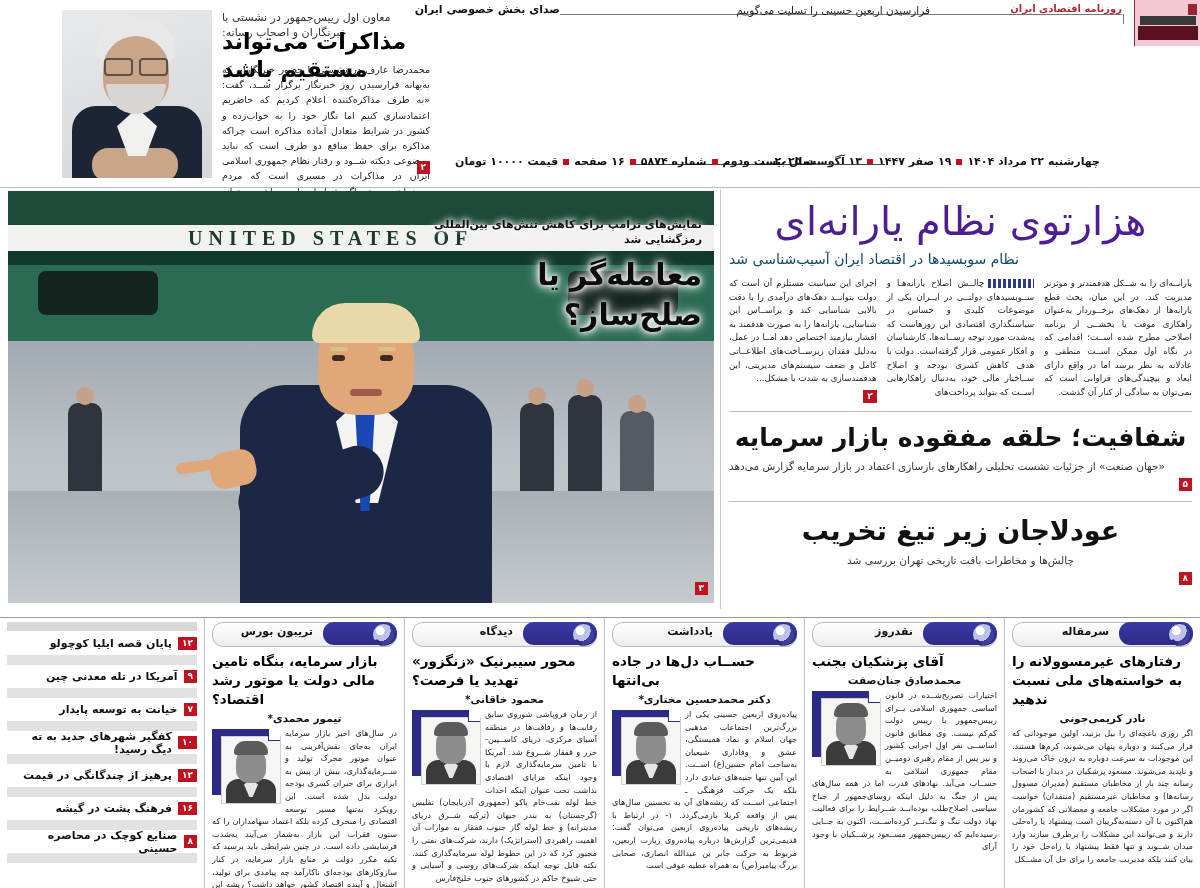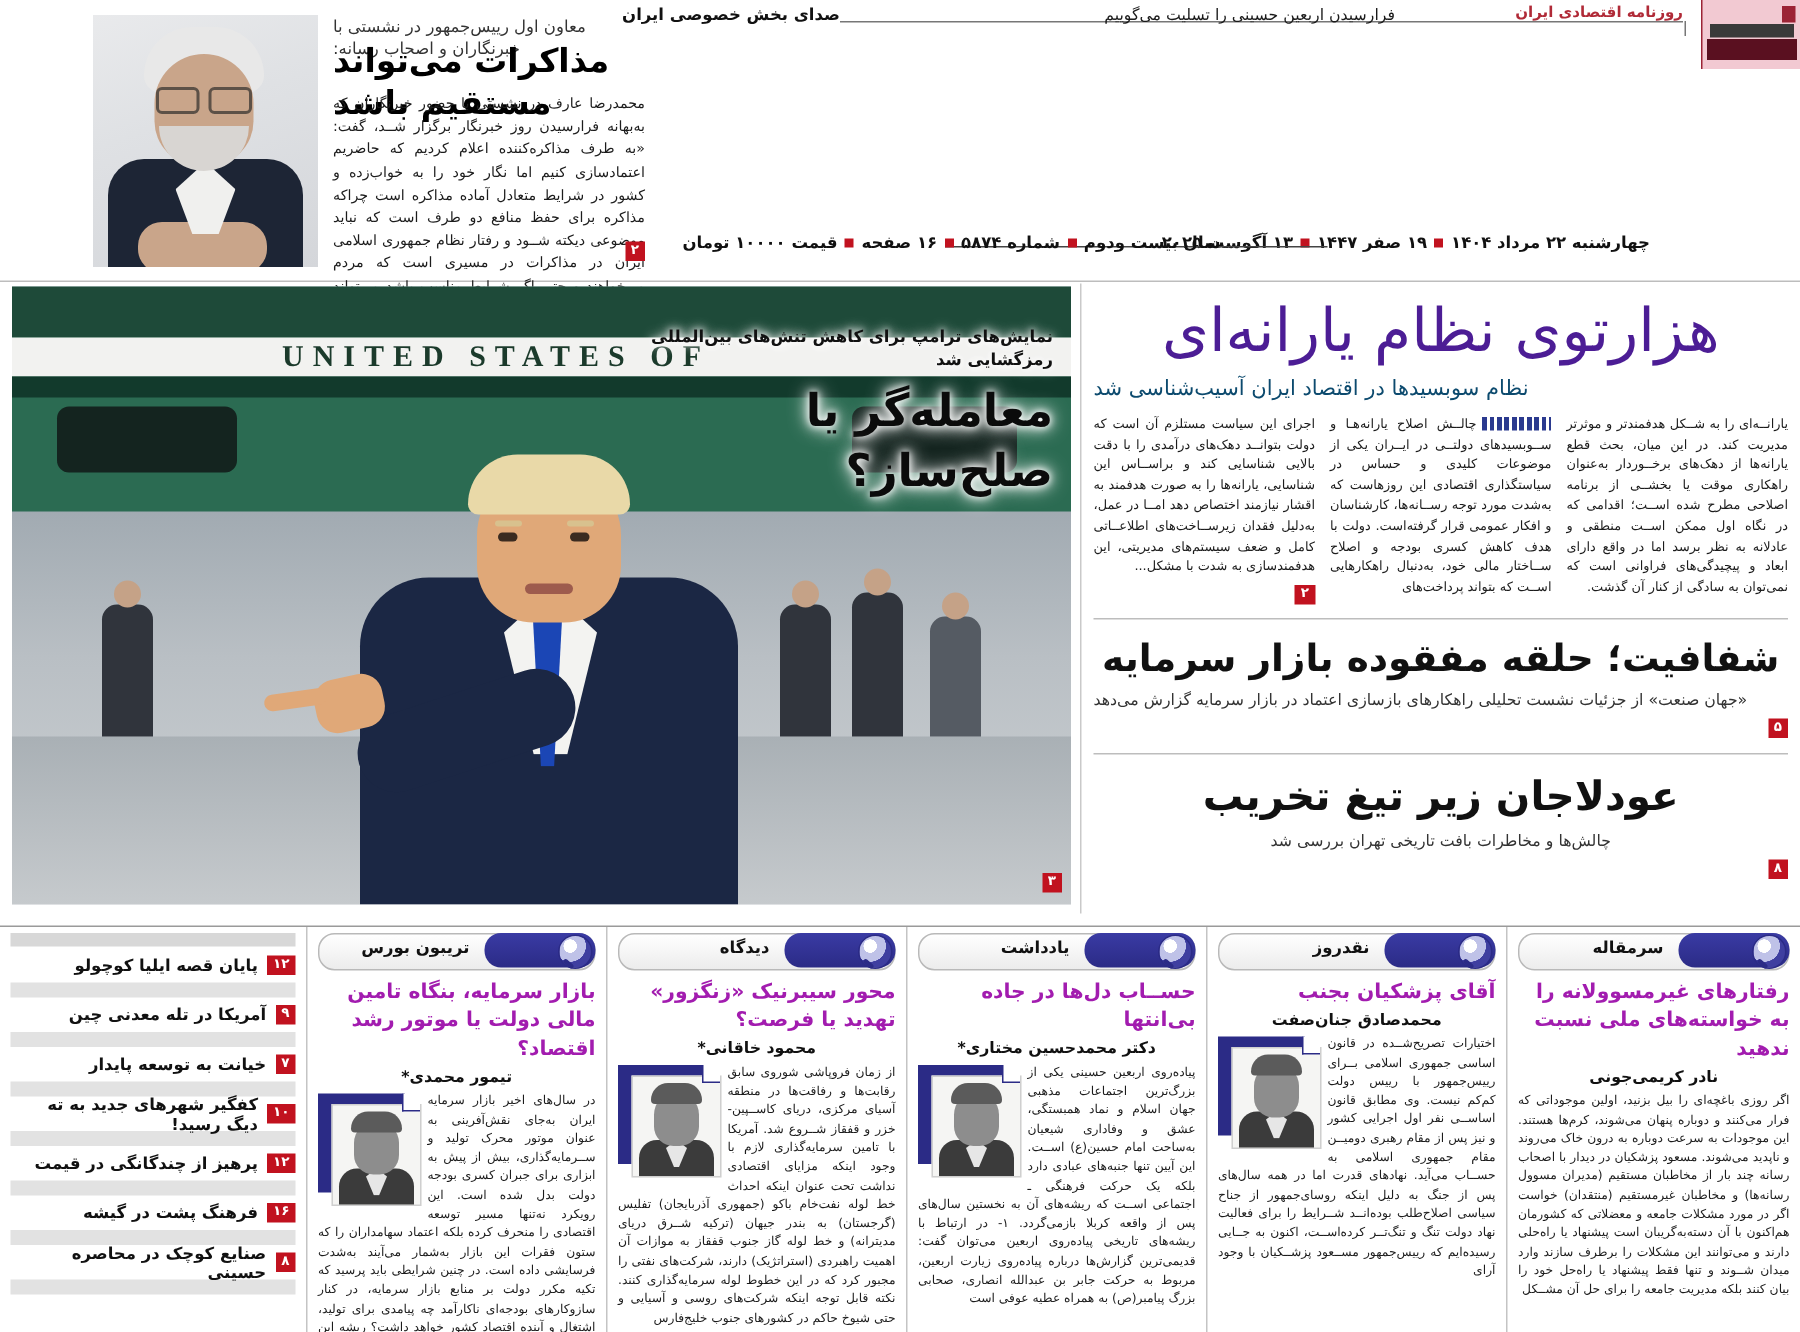--- a/index.html
+++ b/index.html
@@ -121,21 +121,21 @@
   .sec-tab{position:relative;height:25px;margin-bottom:5px;}
   .sec-pill{position:absolute;top:0;right:0;left:0;height:23px;border:1px solid #b9b9b9;border-radius:11px;
      background:linear-gradient(180deg,#ffffff,#ececec);}
   .sec-blue{position:absolute;top:0;right:0;width:74px;height:23px;border-radius:11px;
      background:linear-gradient(180deg,#3a3ba4,#2b2b86);}
   .sec-logo{position:absolute;top:1px;right:2px;width:21px;height:21px;border-radius:50%;
      background:radial-gradient(circle at 34% 32%,#ffffff 0 22%,#bfc2e8 23% 52%,#3f3fa0 53% 100%);border:1px solid #2b2b86;}
   .sec-logo:after{content:"";position:absolute;left:2px;bottom:1px;width:8px;height:3px;background:#2b2b86;transform:rotate(40deg);border-radius:2px;}
   .sec-name{position:absolute;top:3px;right:84px;font-size:11px;font-weight:bold;color:#111;}
 
-  .b-title{font-size:13.5px;font-weight:bold;line-height:19px;text-align:right;color:#a21caf;margin-bottom:2px;}
+  .b-title{font-size:13.5px;font-weight:bold;line-height:19px;text-align:left;color:#000000;margin-bottom:2px;}
   .b-author{font-size:10.5px;font-weight:bold;text-align:center;color:#111;margin:3px 0 3px;}
   .b-text{font-size:8.2px;line-height:12.6px;text-align:justify;color:#1c1c1c;}
   .mug{float:left;width:68px;height:76px;margin:2px 5px 3px 0;position:relative;}
   .mug-shadow{position:absolute;top:0;left:0;width:58px;height:66px;background:#2b2b86;}
   .mug-img{position:absolute;top:7px;left:9px;width:58px;height:66px;background:#f5f5f3;border:1px solid #cfcfcf;overflow:hidden;}
   .m-head{position:absolute;top:10px;left:14px;width:30px;height:36px;border-radius:15px 15px 13px 13px;background:#8d8d8d;}
   .m-hair{position:absolute;top:4px;left:12px;width:34px;height:14px;border-radius:17px 17px 4px 4px;background:#5b5b5b;}
   .m-body{position:absolute;top:42px;left:4px;width:50px;height:26px;border-radius:12px 12px 0 0;background:#3b3b3b;}
   .m-collar{position:absolute;top:42px;left:22px;width:14px;height:18px;background:#e6e6e6;clip-path:polygon(50% 0,100% 30%,62% 100%,38% 100%,0 30%);}
   .mug-clip{position:absolute;top:0;left:56px;width:11px;height:11px;background:#fff;border-left:1px solid #2b2b86;border-bottom:1px solid #2b2b86;transform:rotate(0deg);}

